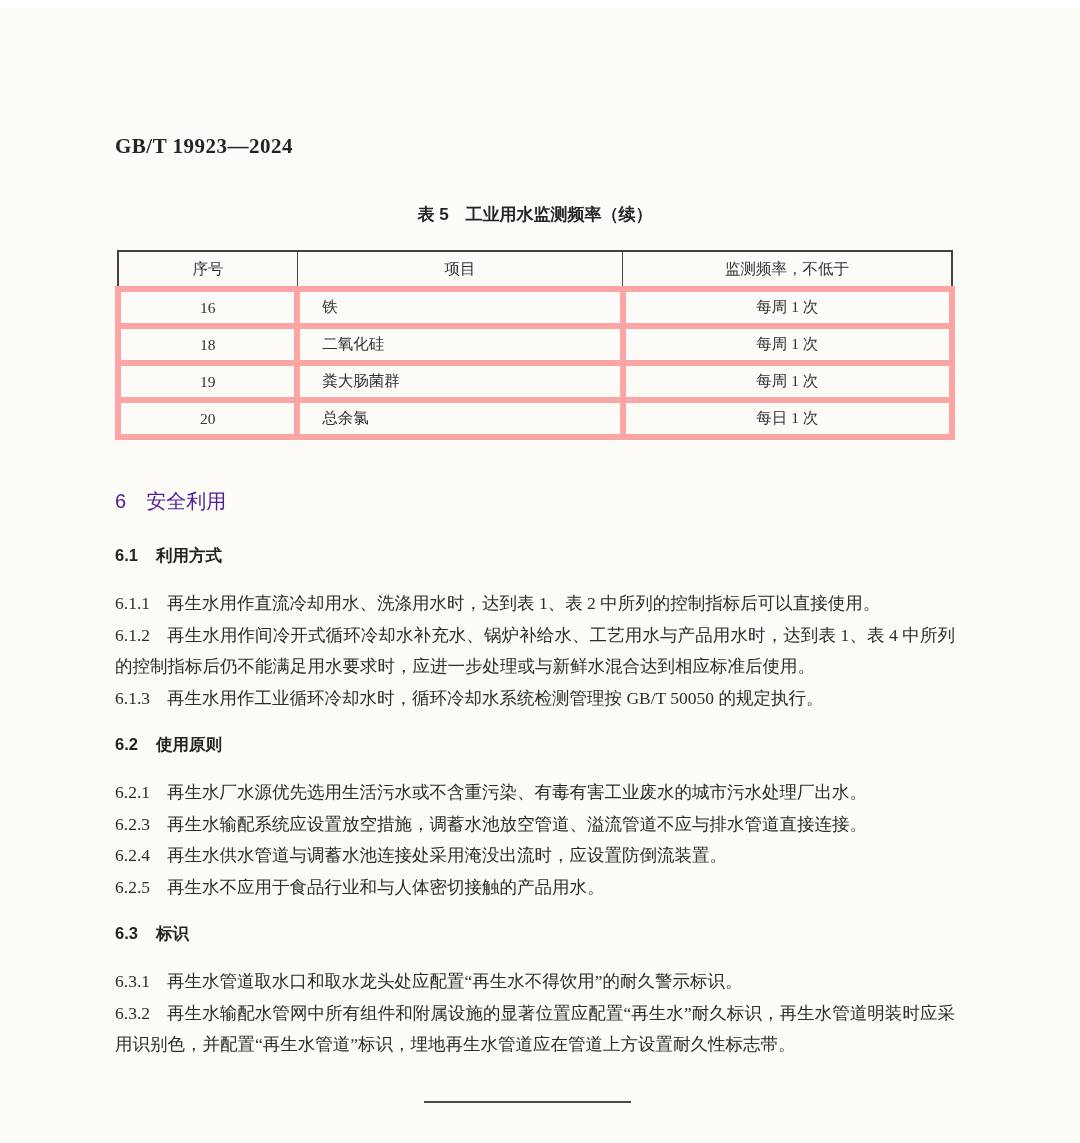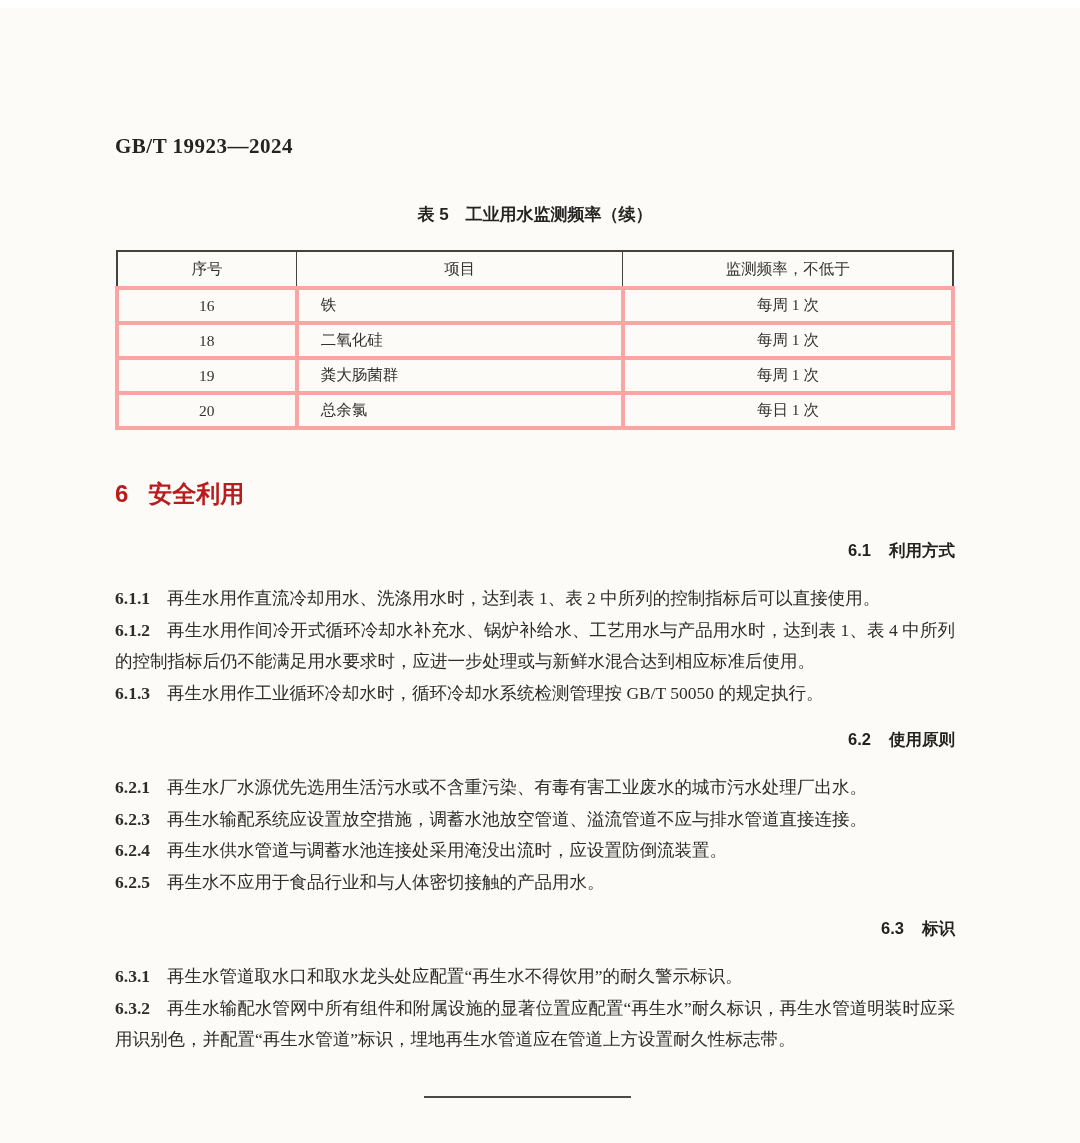--- a/index.html
+++ b/index.html
@@ -47,53 +47,52 @@
   table.freq-table th {
     font-weight: normal;
     height: 34px;
     border: 1px solid #45423e;
     border-bottom: 3px solid #3c3935;
     text-align: center;
     padding: 0 22px;
   }
   table.freq-table td {
     height: 31px;
-    border: 4px solid #fca5a5;
+    border: 6px solid #fca5a5;
     padding: 0 12px;
     text-align: center;
   }
   table.freq-table td.cell-item {
     text-align: left;
     padding-left: 22px;
   }
   .chapter-heading {
     margin: 48px 0 30px 0;
     font-family: "Liberation Sans", "DejaVu Sans", sans-serif;
-    font-weight: bold;
-    font-size: 24px;
-    color: #b91c1c;
+    font-weight: normal;
+    font-size: 20px;
+    color: #4c1d95;
   }
   .chapter-heading .h-num { margin-right: 20px; }
   .sub-heading {
     margin: 20px 0 21px 0;
     font-family: "Liberation Sans", "DejaVu Sans", sans-serif;
     font-weight: bold;
     font-size: 16.5px;
     color: #24221f;
-    text-align: right;
   }
   .sub-heading .h-num { margin-right: 18px; }
   .clause {
     margin: 0;
     font-size: 17.5px;
     line-height: 31.5px;
     text-align: justify;
     color: #2e2c29;
   }
-  .clause .clause-num { margin-right: 17px; font-weight: bold; }
+  .clause .clause-num { margin-right: 17px; }
   .end-rule {
     width: 207px;
     height: 2px;
     background: #4c4a47;
     margin: 40px auto 0 auto;
     position: relative;
     left: -8px;
   }
 </style>
 </head>

